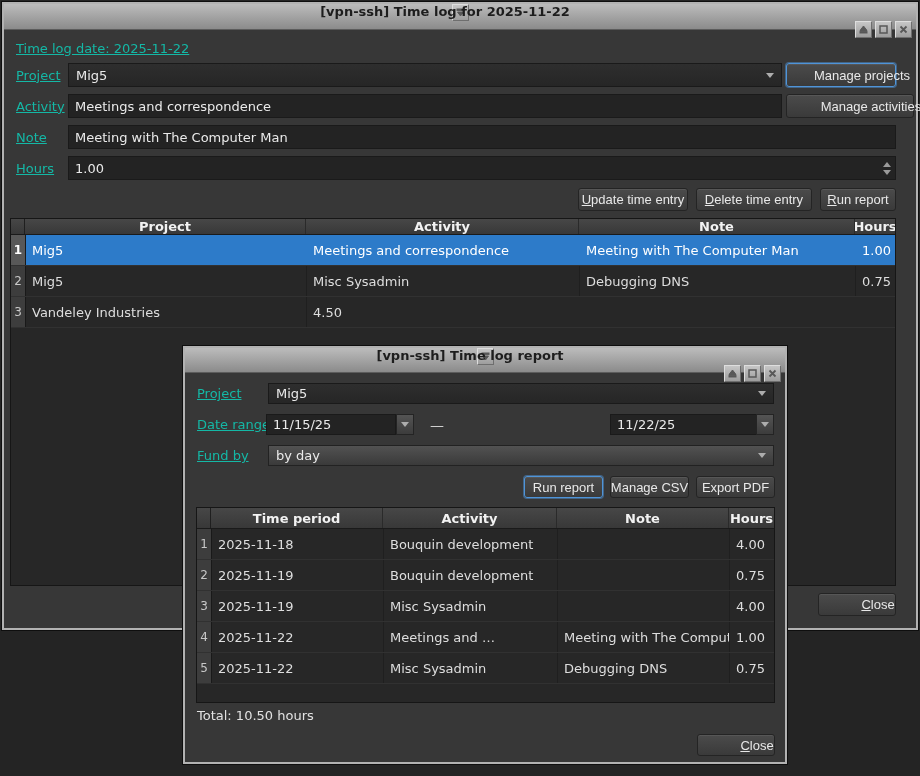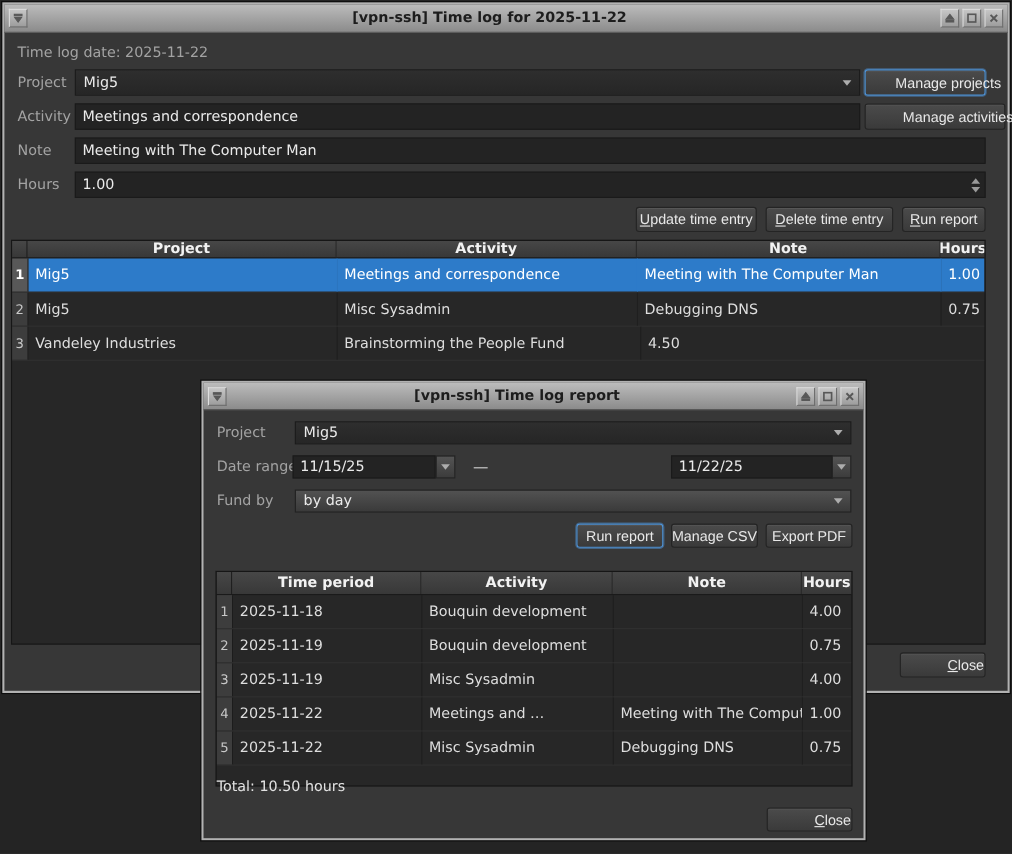--- a/index.html
+++ b/index.html
@@ -11,36 +11,36 @@
   }
   .window{
     position:absolute;background:#373737;
     border:2px solid #b2b2b2;outline:1px solid #0e0e0e;
     box-sizing:content-box;
   }
   .titlebar{
     position:absolute;left:0;top:0;right:0;height:26px;
     background:linear-gradient(#bcbcbc,#8b8b8b);
     border-bottom:1px solid #5c5c5c;
-    display:flex;align-items:center;padding:0 4px;box-sizing:border-box;
+    display:flex;align-items:center;padding:0 4px;box-sizing:border-box;flex-direction:column;
   }
   .tb-title{
     position:absolute;left:40px;right:70px;text-align:center;
     font-weight:bold;color:#1d1d1d;font-size:13px;
     white-space:nowrap;overflow:hidden;pointer-events:none;
   }
   .tb-btn{
     width:17px;height:17px;flex:0 0 17px;
     background:linear-gradient(#c6c6c6,#9d9d9d);
     border:1px solid;border-color:#dedede #6e6e6e #6e6e6e #dedede;
     display:flex;align-items:center;justify-content:center;box-sizing:border-box;
   }
   .tb-right{margin-left:auto;display:flex;gap:3px;}
   .tb-btn svg{display:block;}
-  .lbl{position:absolute;color:#a3a3a3;font-size:13px;display:flex;align-items:center;}
+  .lbl{position:absolute;color:#14b8a6;font-size:13px;display:flex;align-items:center;text-decoration:underline;}
   .entry{
     position:absolute;background:#232323;border:1px solid #1a1a1a;
     color:#eaeaea;font-size:13px;display:flex;align-items:center;
     padding:0 6px;box-sizing:border-box;white-space:nowrap;overflow:hidden;
   }
   .combo{
     position:absolute;background:linear-gradient(#2e2e2e,#262626);
     border:1px solid #1a1a1a;color:#eaeaea;font-size:13px;
     display:flex;align-items:center;justify-content:space-between;
     padding:0 7px;box-sizing:border-box;white-space:nowrap;overflow:hidden;
@@ -196,21 +196,20 @@
     <div class="tr" style="height:30px;">
       <div class="rowhdr">2</div>
       <div class="td" style="width:281px;flex:0 0 281px;">Mig5</div>
       <div class="td" style="width:273px;flex:0 0 273px;">Misc Sysadmin</div>
       <div class="td" style="width:276px;flex:0 0 276px;">Debugging DNS</div>
       <div class="td" style="flex:1;border-right:none;">0.75</div>
     </div>
     <div class="tr" style="height:30px;">
       <div class="rowhdr">3</div>
       <div class="td" style="width:281px;flex:0 0 281px;">Vandeley Industries</div>
-      <div class="td" style="width:276px;flex:0 0 276px;">Brainstorming the People Fund</div>
       <div class="td" style="flex:1;border-right:none;">4.50</div>
     </div>
   </div>
 
   <button class="btn abs" style="right:20px;top:589px;width:78px;height:23px;">
     <span class="btn-text mnemonic">Close</span>
   </button>
 </div>
 
 <div class="window" style="left:183px;top:346px;width:600px;height:414px;z-index:5;">
@@ -275,21 +274,21 @@
       <span class="btn-text">Run report</span>
     </button>
     <button class="btn" style="width:79px;">
       <span class="btn-text">Manage CSV</span>
     </button>
     <button class="btn" style="width:79px;">
       <span class="btn-text">Export PDF</span>
     </button>
   </div>
 
-  <div class="table" style="left:11px;top:159px;width:579px;height:196px;margin-top:12px;">
+  <div class="table" style="left:11px;top:159px;width:579px;height:196px;">
     <div class="thead" style="height:20px;">
       <div class="th corner" style="width:14px;flex:0 0 14px;"></div>
       <div class="th" style="width:172px;flex:0 0 172px;">Time period</div>
       <div class="th" style="width:174px;flex:0 0 174px;">Activity</div>
       <div class="th" style="width:172px;flex:0 0 172px;">Note</div>
       <div class="th" style="flex:1;border-right:none;">Hours</div>
     </div>
     <div class="tr" style="height:30px;">
       <div class="rowhdr">1</div>
       <div class="td" style="width:172px;flex:0 0 172px;">2025-11-18</div>

